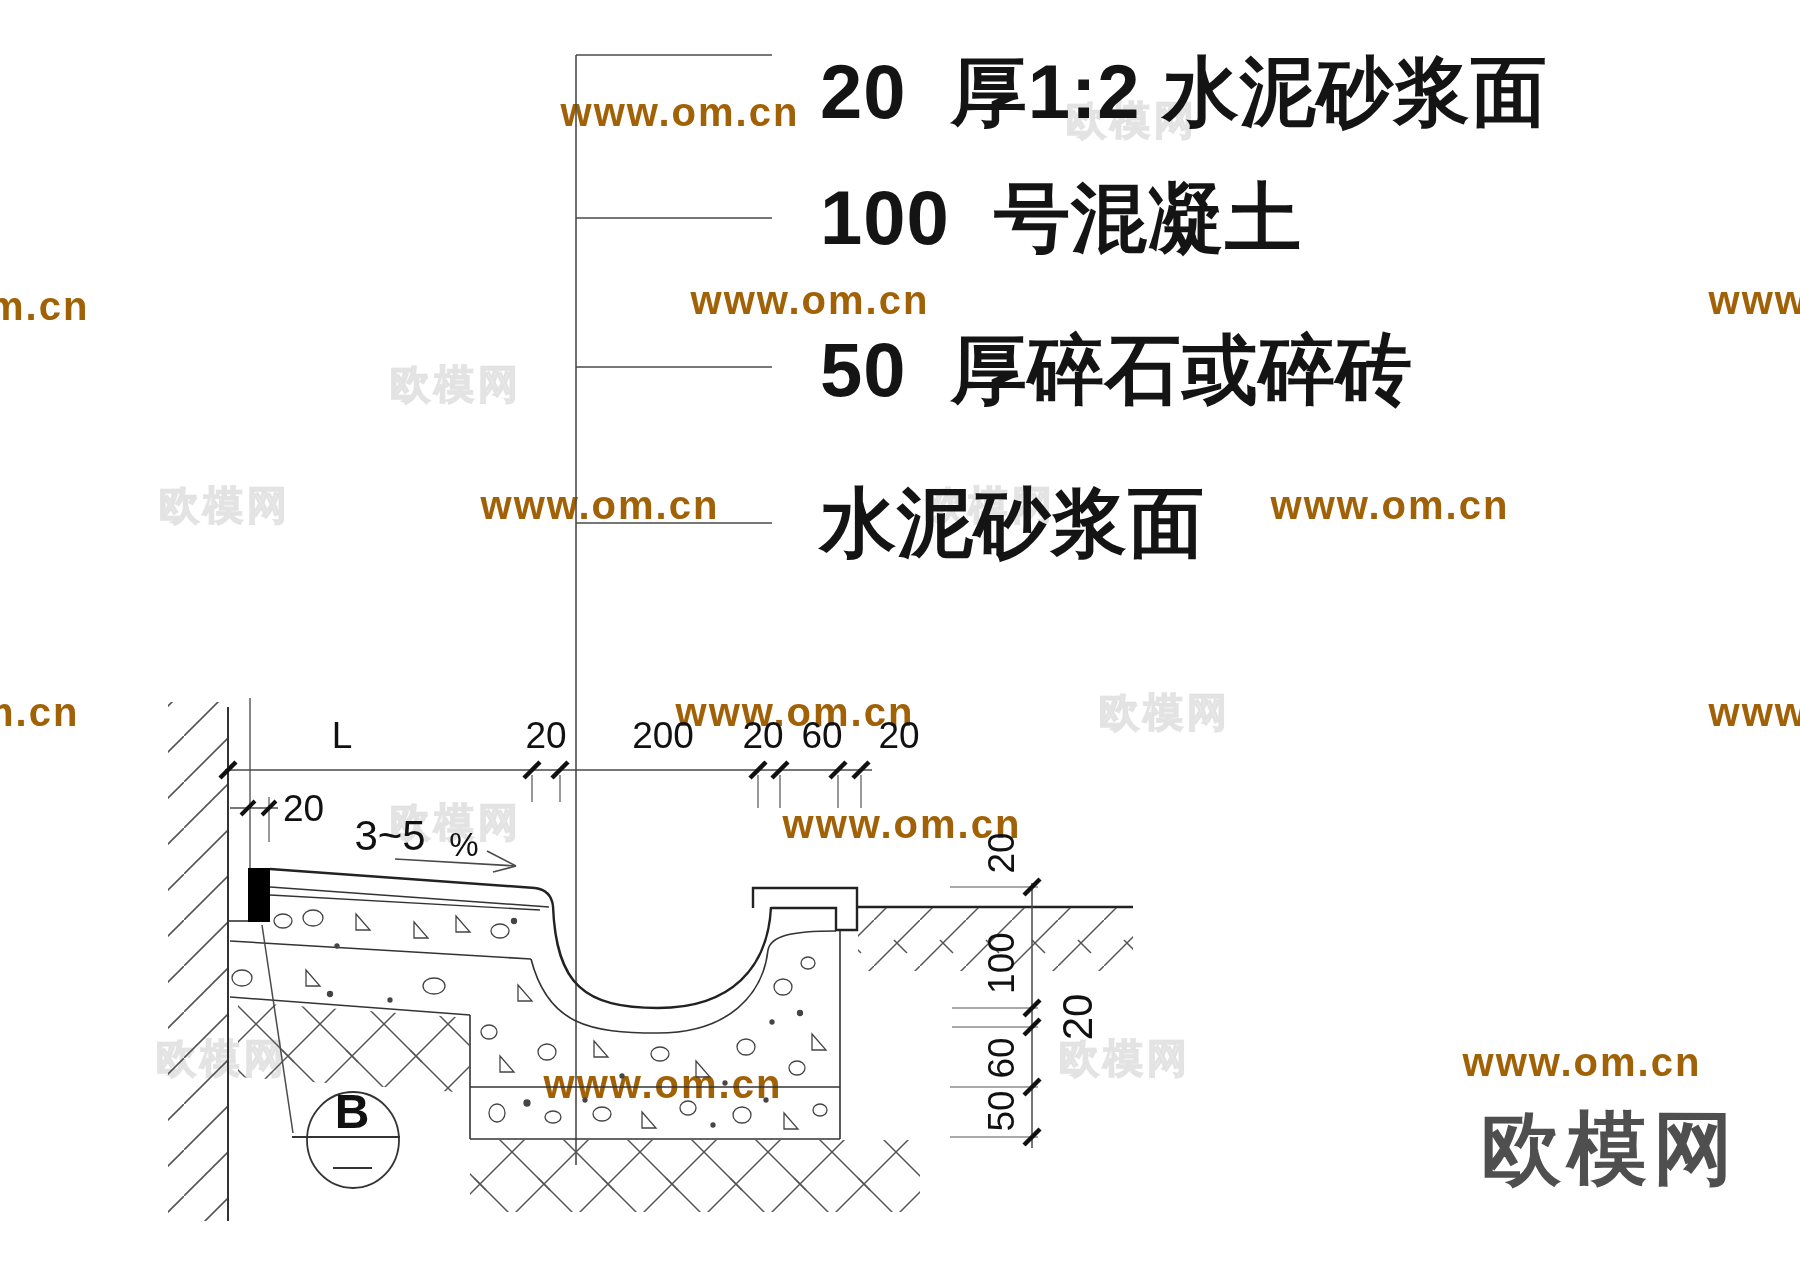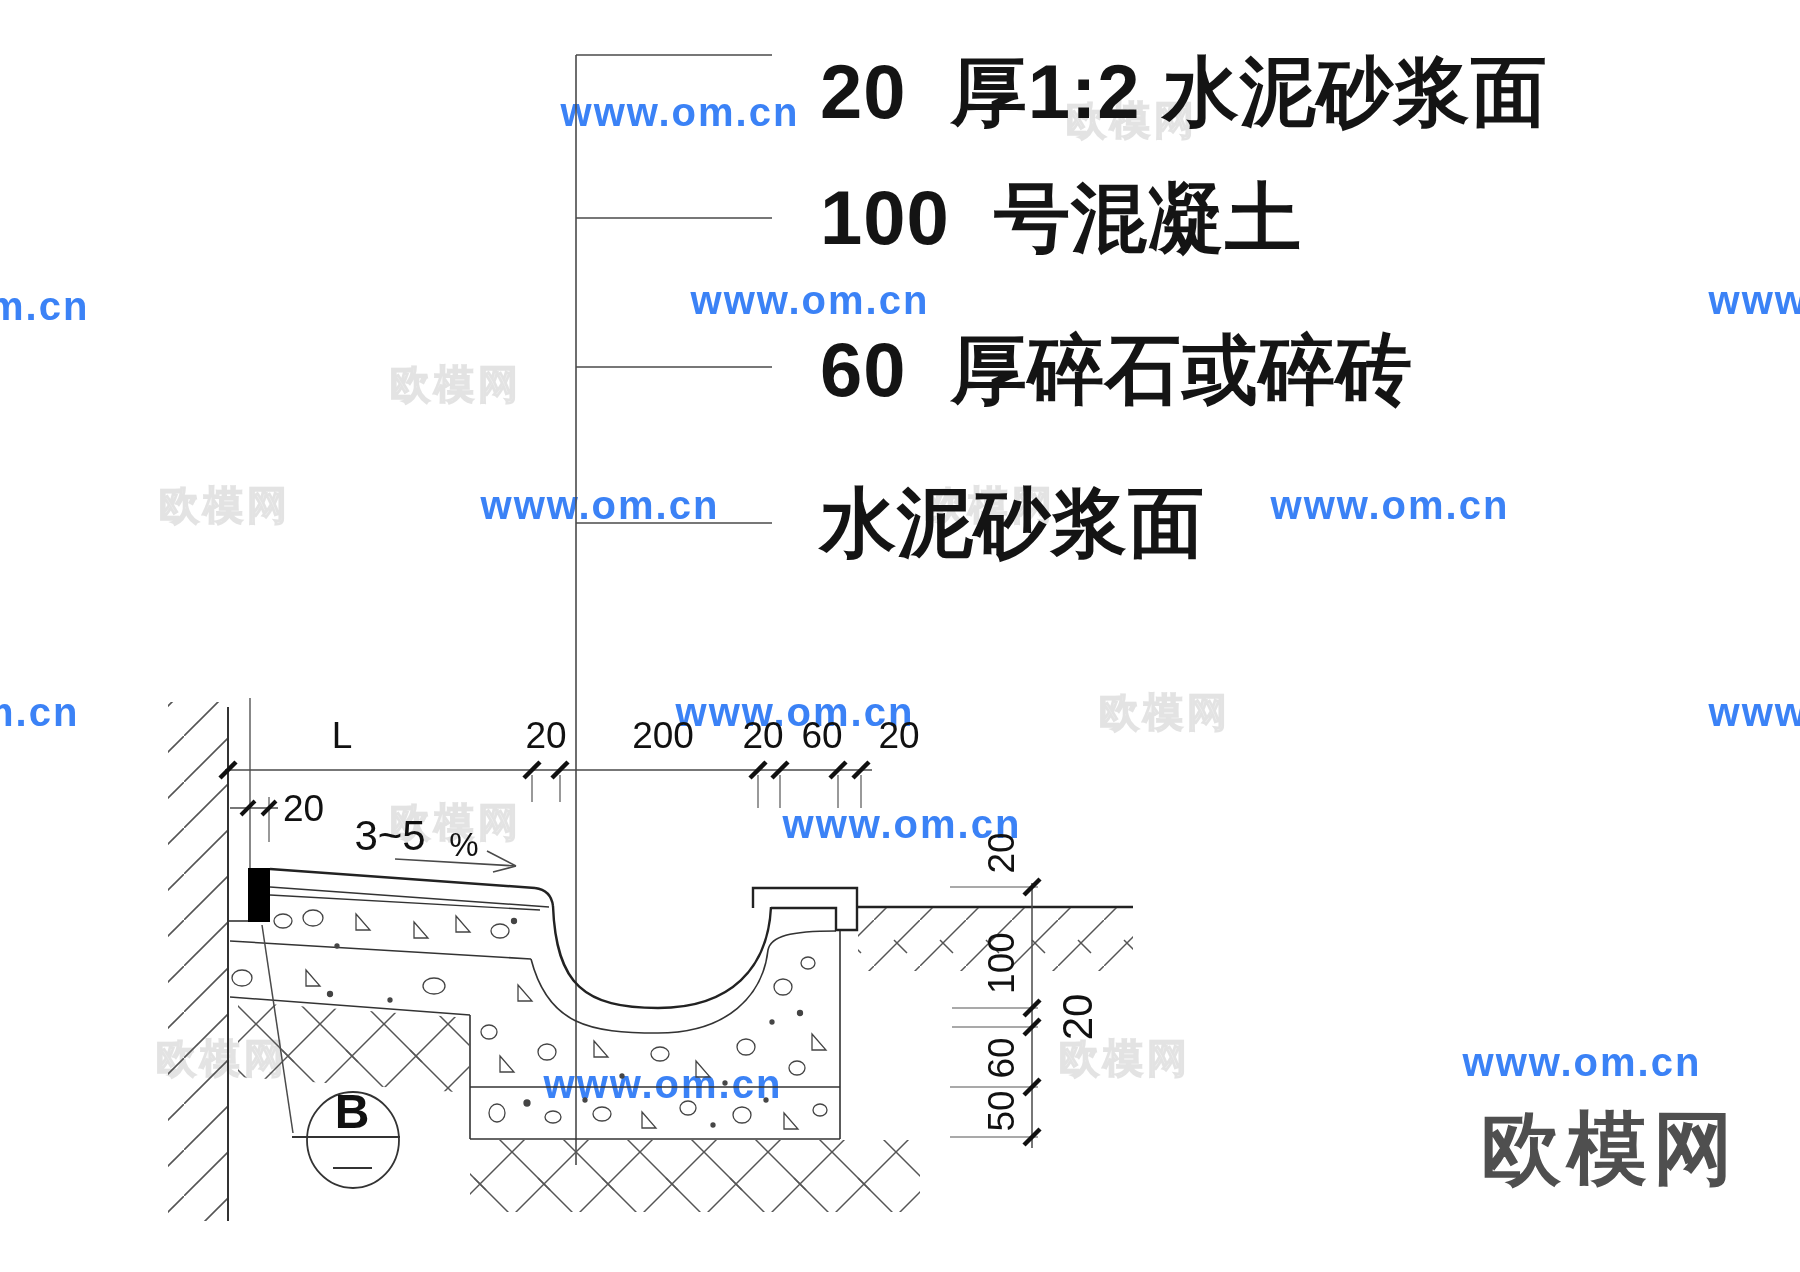--- a/index.html
+++ b/index.html
@@ -4,21 +4,21 @@
 <style>
   html,body{margin:0;padding:0;}
   body{
     width:1800px;height:1272px;position:relative;overflow:hidden;
     background:#ffffff;font-family:"Liberation Sans", sans-serif;
   }
   
   .wm{
     position:absolute;transform:translate(-50%,-50%);
     font:700 40px "Liberation Sans", sans-serif;
-    color:#3b82f6;letter-spacing:2px;white-space:nowrap;z-index:1;
+    color:#a16207;letter-spacing:2px;white-space:nowrap;z-index:1;
   }
   .wm.brand{
     color:#f7f7f7;-webkit-text-stroke:1.5px #e3e3e3;letter-spacing:4px;
   }
   
   #drawing{position:absolute;left:0;top:0;z-index:2;}
   
   .callout{
     position:absolute;left:820px;z-index:3;
     font:600 76px "Liberation Sans", sans-serif;
@@ -240,16 +240,16 @@
     <line x1="262" y1="925" x2="293" y2="1133" stroke="#4a4a4a" stroke-width="1.5"></line>
     <ellipse cx="353" cy="1140" rx="46" ry="48" stroke="#333" stroke-width="1.8"></ellipse>
     <line x1="292" y1="1137" x2="400" y2="1137" stroke="#333" stroke-width="1.8"></line>
     <line x1="333" y1="1168" x2="372" y2="1168" stroke="#333" stroke-width="2"></line>
     <text x="352" y="1128" font-family="Liberation Sans, sans-serif" font-size="48" font-weight="600" fill="#111" text-anchor="middle">B</text>
   </g>
 </svg>
 
 <div class="callout" style="top:54px">20  厚1:2 水泥砂浆面</div>
 <div class="callout" style="top:180px">100  号混凝土</div>
-<div class="callout" style="top:332px">60  厚碎石或碎砖</div>
+<div class="callout" style="top:332px">50  厚碎石或碎砖</div>
 <div class="callout" style="top:485px">水泥砂浆面</div>
 
 <div class="logo">欧模网</div>
 
 </body></html>

